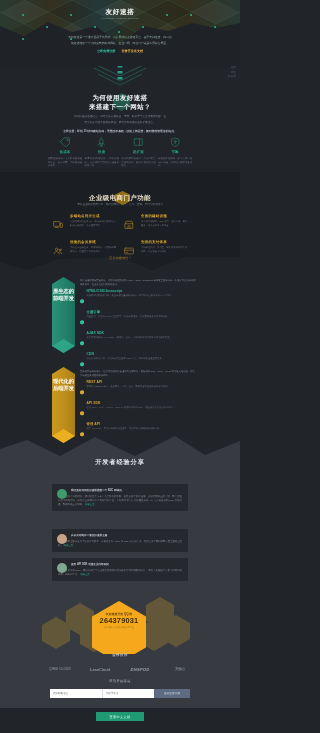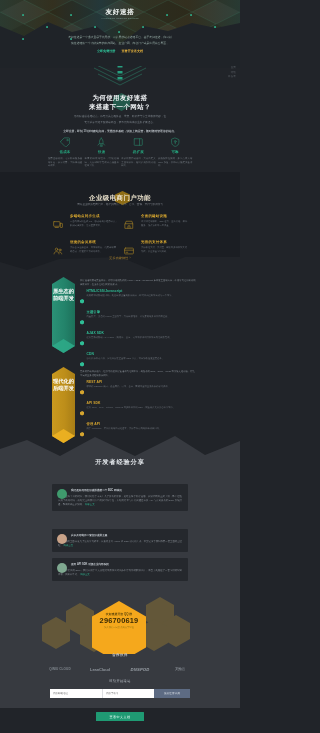--- a/index.html
+++ b/index.html
@@ -421,21 +421,21 @@
       <polygon points="42,33 56,25 70,33 70,49 56,57 42,49"></polygon>
       <polygon points="146,13 160,5 174,13 174,29 160,37 146,29"></polygon>
       <polygon points="162,31 176,23 190,31 190,47 176,55 162,47"></polygon>
       <polygon points="140,35 154,27 168,35 168,51 154,59 140,51"></polygon>
       <polygon points="80,36 94,28 108,36 108,52 94,60 80,52"></polygon>
     </g>
     <polygon points="119,9 146,24.5 146,55.5 119,71 92,55.5 92,24.5" fill="#f5a81c"></polygon>
   </svg>
   <div class="abs" id="qqtext">
     <div class="t1">友好速搭开发 QQ 群</div>
-    <div class="t2">296700619</div>
+    <div class="t2">264379031</div>
     <div class="t3">加入我们一同交流与分享经验</div>
   </div>
 
   <div class="abs" id="pTitle">合作伙伴</div>
   <div class="abs" id="pLogos">
       <div style="font-size: 3.1px; color: rgb(126, 132, 139); font-weight: 700; letter-spacing: 0.1px; flex: 1 1 0%; text-align: center; white-space: nowrap;">QINIU CLOUD</div>
       <div style="font-size: 4px; color: rgb(141, 147, 154); font-weight: 700; letter-spacing: -0.1px; flex: 1 1 0%; text-align: center; white-space: nowrap;">LeanCloud</div>
       <div style="font-size: 4.2px; color: rgb(154, 160, 167); font-weight: 700; font-style: italic; letter-spacing: 0.2px; flex: 1 1 0%; text-align: center; white-space: nowrap;">DNSPOD</div>
       <div style="font-size: 3.4px; color: rgb(134, 140, 147); font-weight: 700; flex: 1 1 0%; text-align: center; white-space: nowrap;">又拍云</div>
     </div>

